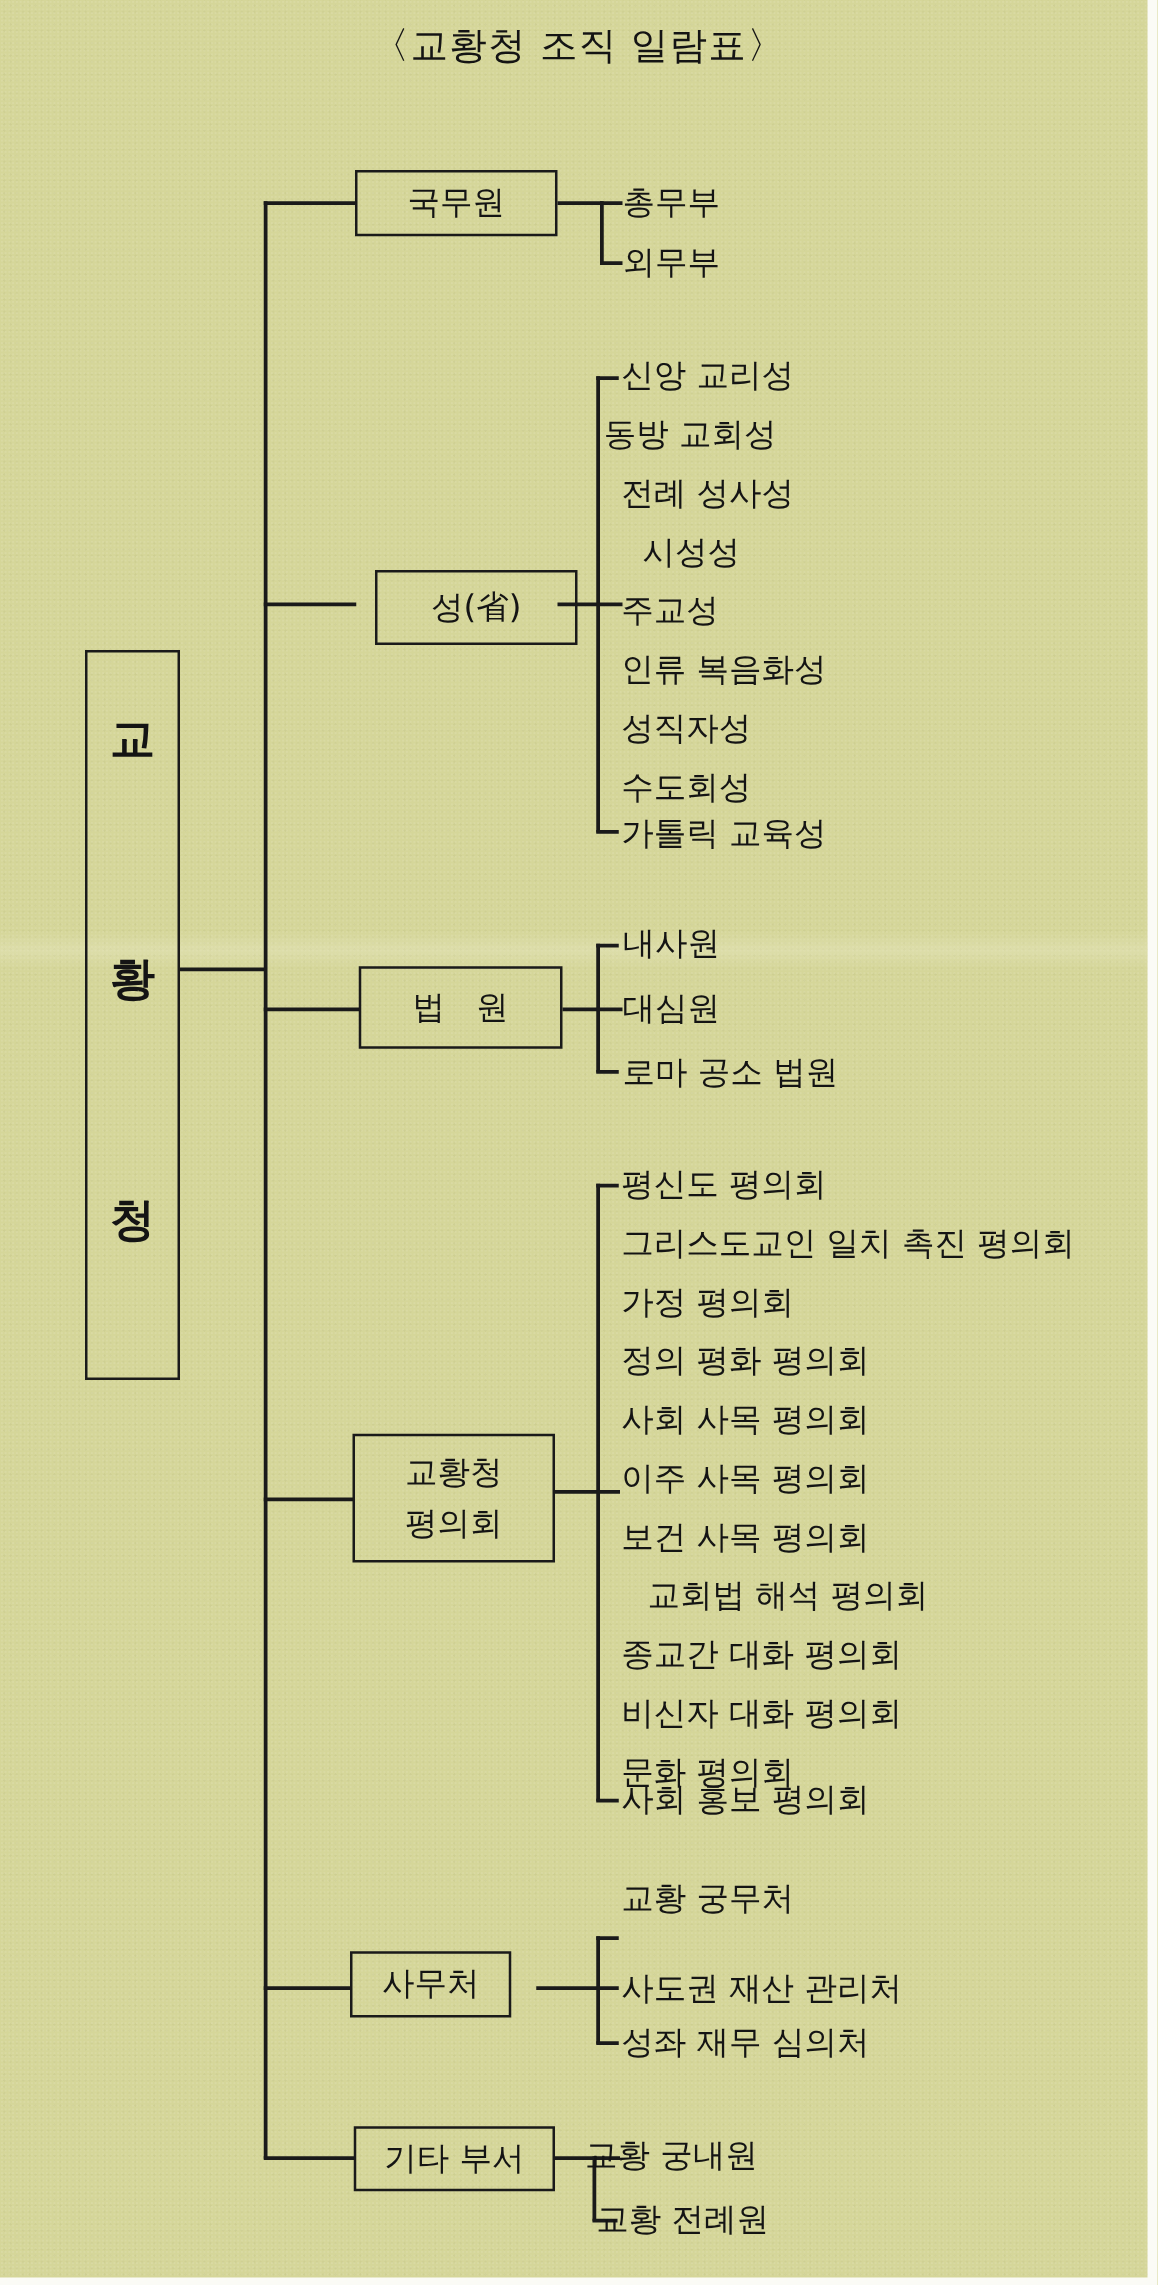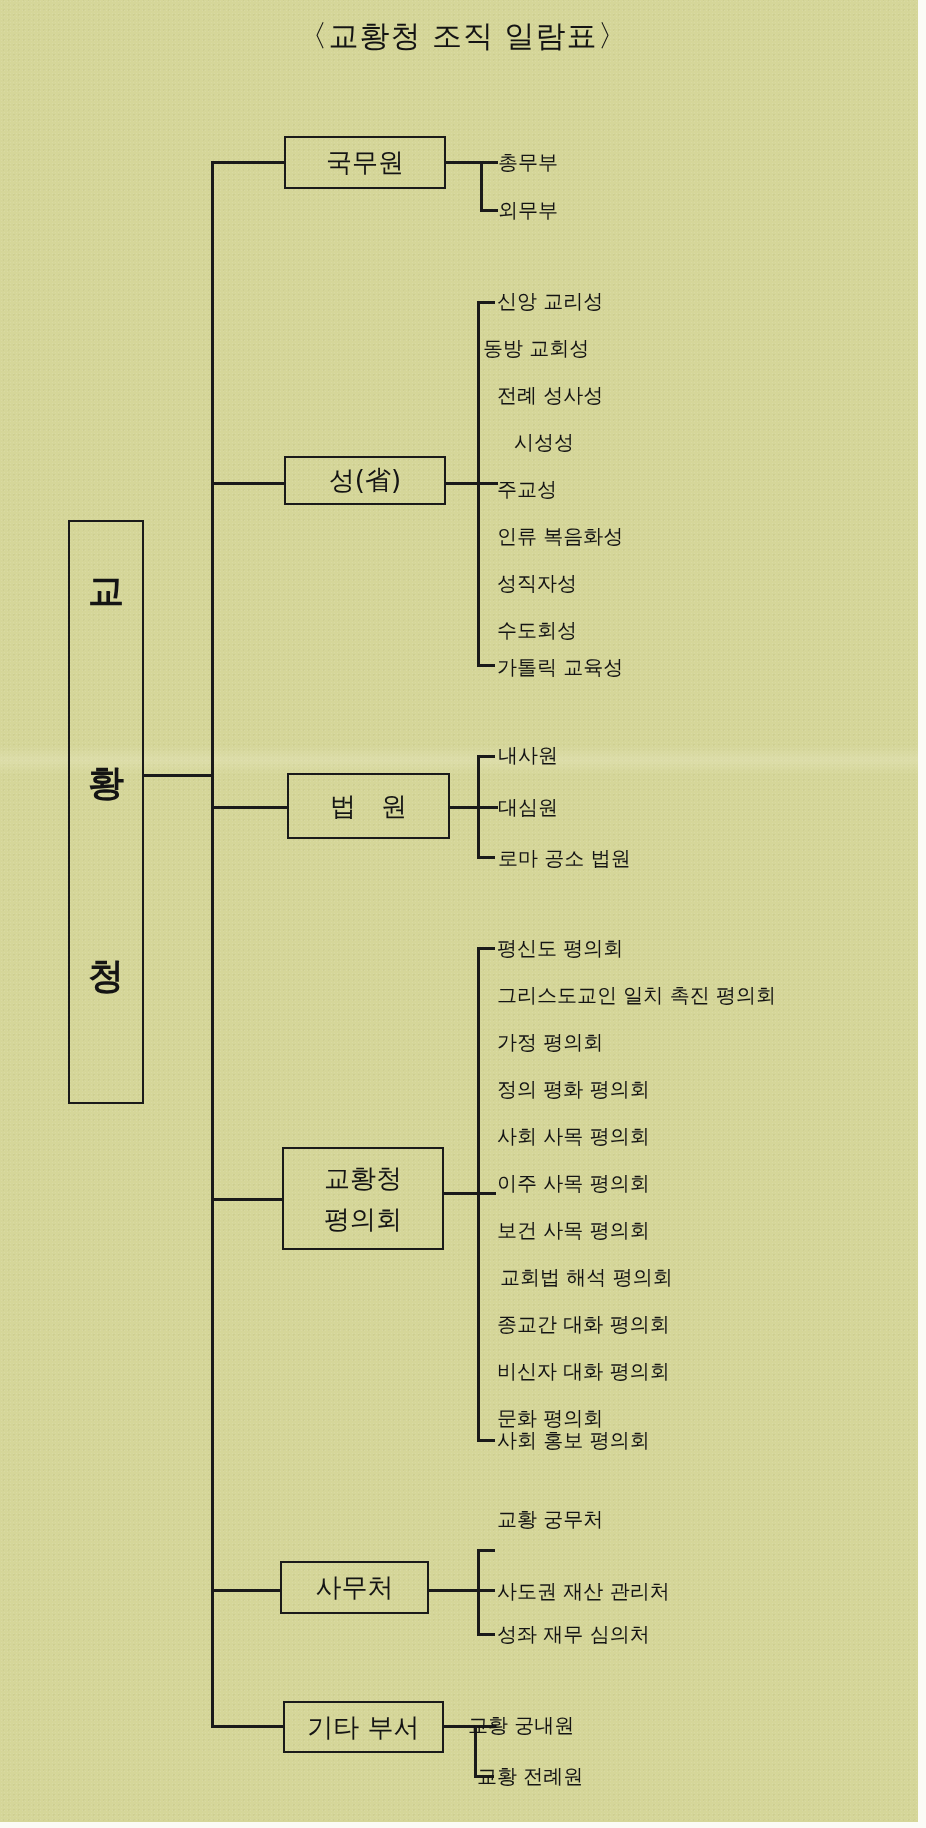--- a/index.html
+++ b/index.html
@@ -34,21 +34,21 @@
     }
     .root-box {
       position: absolute; left: 68px; top: 520px; width: 76px; height: 584px;
       border: 2.5px solid #1a1a1a; box-sizing: border-box;
     }
     .root-char {
       position: absolute; left: 0; width: 100%; text-align: center;
       font-size: 36px; font-weight: bold;
     }
     .item {
-      position: absolute; font-size: 20px; white-space: nowrap; line-height: 30px;
+      position: absolute; font-size: 26px; white-space: nowrap; line-height: 30px;
     }
     .item-tick { position: absolute; background: #1a1a1a; height: 2.5px; }
   </style>
 </head>
 <body>
 
 <div class="sheet"></div>
 <div class="fold"></div>
 
 <div class="title">〈교황청 조직 일람표〉</div>
@@ -67,21 +67,21 @@
   <span>국무원</span>
 </div>
 <div class="line" style="left:446px; top:161px; width:36px; height:2.5px"></div>
 <div class="line" style="left:480px; top:161px; width:2.5px; height:50px"></div>
 <div class="item-tick" style="left:480px; top:161px; width:18px"></div>
 <div class="item-tick" style="left:480px; top:209px; width:18px"></div>
 <div class="item" style="left:498px; top:147px">총무부</div>
 <div class="item" style="left:498px; top:195px">외무부</div>
 
 <div class="line" style="left:211px; top:482px; width:74px; height:2.5px"></div>
-<div class="box" style="left:284px; top:456px; width:162px; height:49px">
+<div class="box" style="left:300px; top:456px; width:162px; height:60px">
   <span>성(省)</span>
 </div>
 <div class="line" style="left:446px; top:482px; width:52px; height:2.5px"></div>
 <div class="line" style="left:477px; top:301px; width:2.5px; height:365px"></div>
 <div class="item-tick" style="left:477px; top:301px; width:18px"></div>
 <div class="item-tick" style="left:477px; top:664px; width:18px"></div>
 <div class="item" style="left:497px; top:286px">신앙 교리성</div>
 <div class="item" style="left:483px; top:333px">동방 교회성</div>
 <div class="item" style="left:497px; top:380px">전례 성사성</div>
 <div class="item" style="left:514px; top:427px">시성성</div>
@@ -112,28 +112,28 @@
 <div class="line" style="left:477px; top:947px; width:2.5px; height:494px"></div>
 <div class="item-tick" style="left:477px; top:947px; width:18px"></div>
 <div class="item-tick" style="left:477px; top:1439px; width:18px"></div>
 <div class="item" style="left:497px; top:933px">평신도 평의회</div>
 <div class="item" style="left:497px; top:980px">그리스도교인 일치 촉진 평의회</div>
 <div class="item" style="left:497px; top:1027px">가정 평의회</div>
 <div class="item" style="left:497px; top:1074px">정의 평화 평의회</div>
 <div class="item" style="left:497px; top:1121px">사회 사목 평의회</div>
 <div class="item" style="left:497px; top:1168px">이주 사목 평의회</div>
 <div class="item" style="left:497px; top:1215px">보건 사목 평의회</div>
-<div class="item" style="left:500px; top:1262px">교회법 해석 평의회</div>
+<div class="item" style="left:518px; top:1262px">교회법 해석 평의회</div>
 <div class="item" style="left:497px; top:1309px">종교간 대화 평의회</div>
 <div class="item" style="left:497px; top:1356px">비신자 대화 평의회</div>
 <div class="item" style="left:497px; top:1403px">문화 평의회</div>
 <div class="item" style="left:497px; top:1425px">사회 홍보 평의회</div>
 
 <div class="line" style="left:211px; top:1589px; width:70px; height:2.5px"></div>
-<div class="box" style="left:280px; top:1561px; width:149px; height:53px">
+<div class="box" style="left:280px; top:1561px; width:129px; height:53px">
   <span>사무처</span>
 </div>
 <div class="line" style="left:429px; top:1589px; width:66px; height:2.5px"></div>
 <div class="line" style="left:477px; top:1549px; width:2.5px; height:86px"></div>
 <div class="item-tick" style="left:477px; top:1549px; width:18px"></div>
 <div class="item-tick" style="left:477px; top:1633px; width:18px"></div>
 <div class="item" style="left:497px; top:1504px">교황 궁무처</div>
 <div class="item" style="left:497px; top:1576px">사도권 재산 관리처</div>
 <div class="item" style="left:497px; top:1619px">성좌 재무 심의처</div>
 

